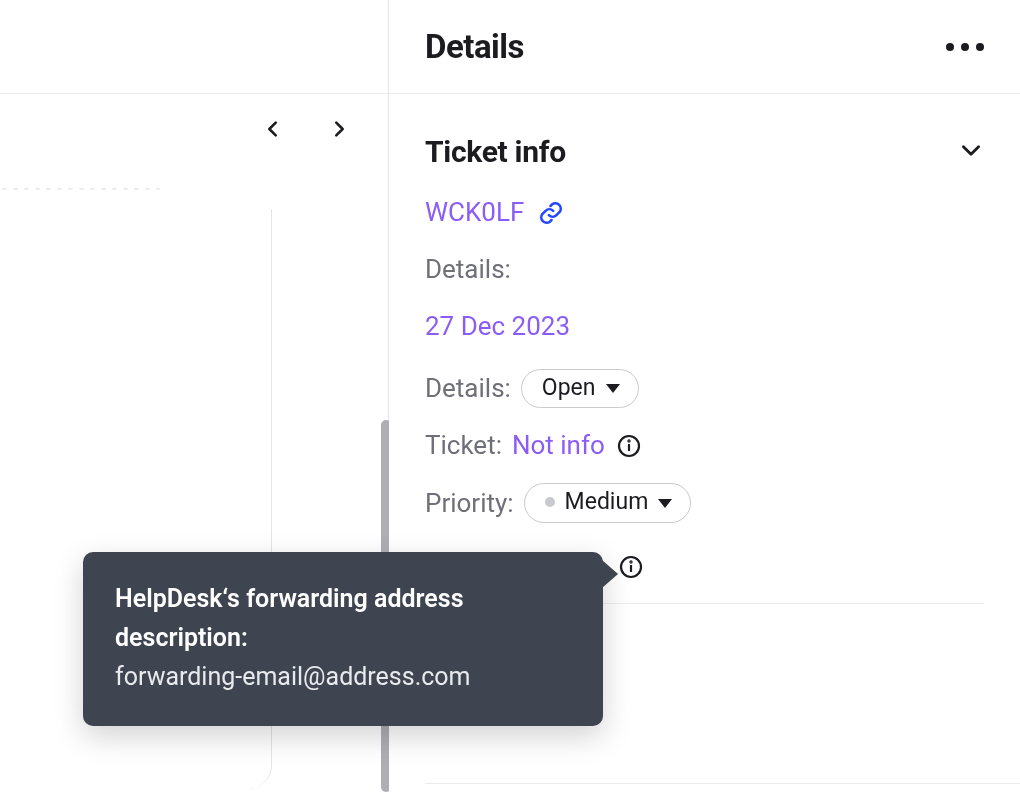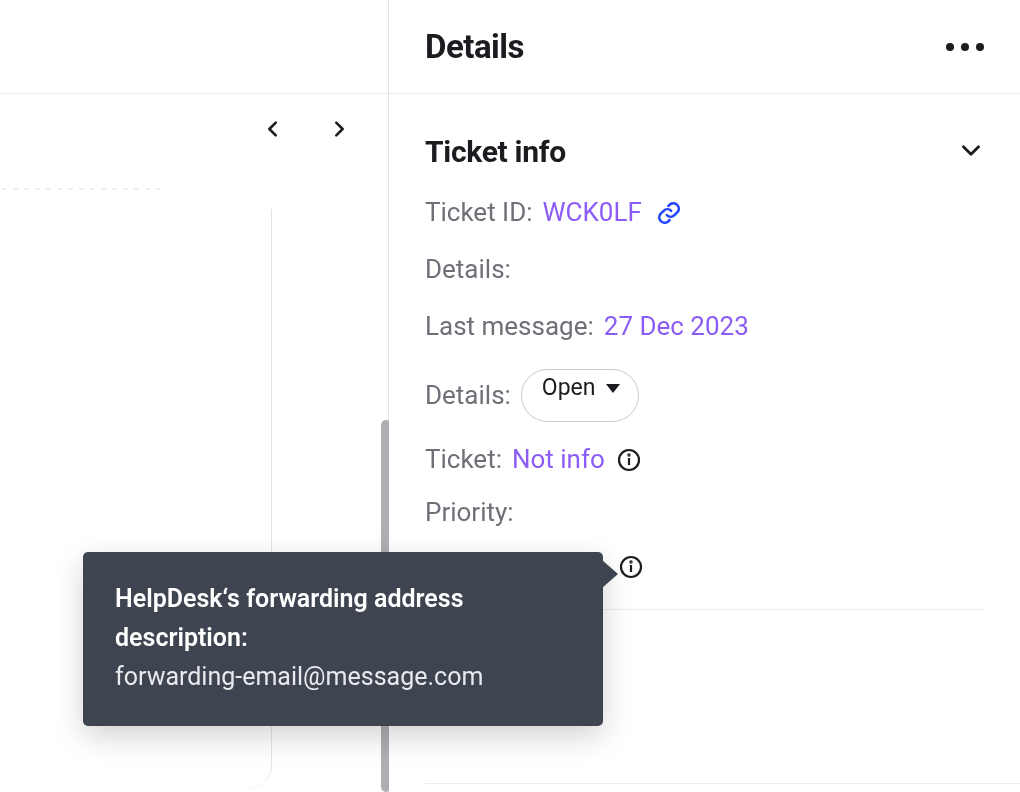--- a/index.html
+++ b/index.html
@@ -110,21 +110,21 @@
   .field-row.tight { margin-bottom: 22px; }
   .flabel { color: #6f6f78; }
   .fvalue { color: #8b5cf6; }
 
   .link-icon { display: inline-flex; margin-left: 4px; cursor: pointer; }
   .link-icon svg { width: 26px; height: 26px; stroke: #2346ff; stroke-width: 2.4; fill: none; stroke-linecap: round; stroke-linejoin: round; }
 
   .pill {
     display: inline-flex; align-items: center; gap: 10px;
     border: 1.5px solid #c9c9d0; border-radius: 999px;
-    padding: 4px 18px 20px 20px;
+    padding: 4px 18px 6px 20px;
     font-size: 23px;
     cursor: pointer;
     background: #fff;
   }
   .pill .caret { width: 0; height: 0; border-left: 7px solid transparent; border-right: 7px solid transparent; border-top: 9px solid #1b1b20; margin-top: 2px; }
   .pill .dot { width: 10px; height: 10px; border-radius: 50%; background: #c9c9d0; }
 
   .info-icon { display: inline-flex; margin-left: 2px; }
   .info-icon svg { width: 24px; height: 24px; stroke: #1b1b20; stroke-width: 2.2; fill: none; }
   .info-icon.clickable { cursor: pointer; }
@@ -144,21 +144,21 @@
   .hr2 { position: absolute; left: 425px; right: 0; top: 783px; height: 1px; background: #ececef; }
 
   
   .tooltip {
     position: absolute;
     left: 83px;
     top: 552px;
     width: 520px;
     background: #3e4551;
     color: #fff;
-    border-radius: 5px;
+    border-radius: 10px;
     padding: 28px 32px 30px 32px;
     font-size: 25px;
     line-height: 1.55;
     box-shadow: 0 10px 30px rgba(0,0,0,0.18);
   }
   .tooltip::after {
     content: "";
     position: absolute;
     right: -15px;
     top: 8px;
@@ -222,36 +222,34 @@
         <span class="chev-down">
           <svg viewBox="0 0 24 24">
               <polyline points="5 9 12 16 19 9"></polyline>
             </svg>
         </span>
       </div>
 
       <div class="field-list">
 
         <div class="field-row">
-          <span class="flabel">Ticket ID:</span>
           <span class="fvalue">WCK0LF</span>
           <span class="link-icon">
             <svg viewBox="0 0 24 24">
               <path d="M10 14a5 5 0 0 0 7 0l3-3a5 5 0 0 0-7-7l-1.5 1.5"></path>
               <path d="M14 10a5 5 0 0 0-7 0l-3 3a5 5 0 0 0 7 7l1.5-1.5"></path>
             </svg>
           </span>
         </div>
 
         <div class="field-row">
           <span class="flabel">Details:</span>
         </div>
 
         <div class="field-row">
-          <span class="flabel">Last message:</span>
           <span class="fvalue">27 Dec 2023</span>
         </div>
 
         <div class="field-row tight">
           <span class="flabel">Details:</span>
           <span class="pill">
             <span>Open</span>
             <span class="caret"></span>
           </span>
         </div>
@@ -263,20 +261,25 @@
             <svg viewBox="0 0 24 24">
                 <circle cx="12" cy="12" r="10"></circle>
                 <line x1="12" y1="10" x2="12" y2="17"></line>
                 <circle cx="12" cy="7" r="0.6" fill="#1b1b20"></circle>
               </svg>
           </span>
         </div>
 
         <div class="field-row tight">
           <span class="flabel">Priority:</span>
+          <span class="pill">
+            <span class="dot"></span>
+            <span>Medium</span>
+            <span class="caret"></span>
+          </span>
         </div>
 
       </div>
 
       <div class="hr" style="margin-top:80px;"></div>
     </div>
 
     <div class="add-tag-row">
       <span class="plus">
         <svg viewBox="0 0 24 24">
@@ -292,17 +295,17 @@
   <span class="floating-info info-icon clickable">
     <svg viewBox="0 0 24 24">
         <circle cx="12" cy="12" r="10"></circle>
         <line x1="12" y1="10" x2="12" y2="17"></line>
         <circle cx="12" cy="7" r="0.6" fill="#1b1b20"></circle>
       </svg>
   </span>
 
   <div class="tooltip">
     <div class="t-title">HelpDesk‘s forwarding address description:</div>
-    <div class="t-body">forwarding-email@message.com</div>
+    <div class="t-body">forwarding-email@address.com</div>
   </div>
 
   <div class="hr2"></div>
 </div>
 
 </body></html>

